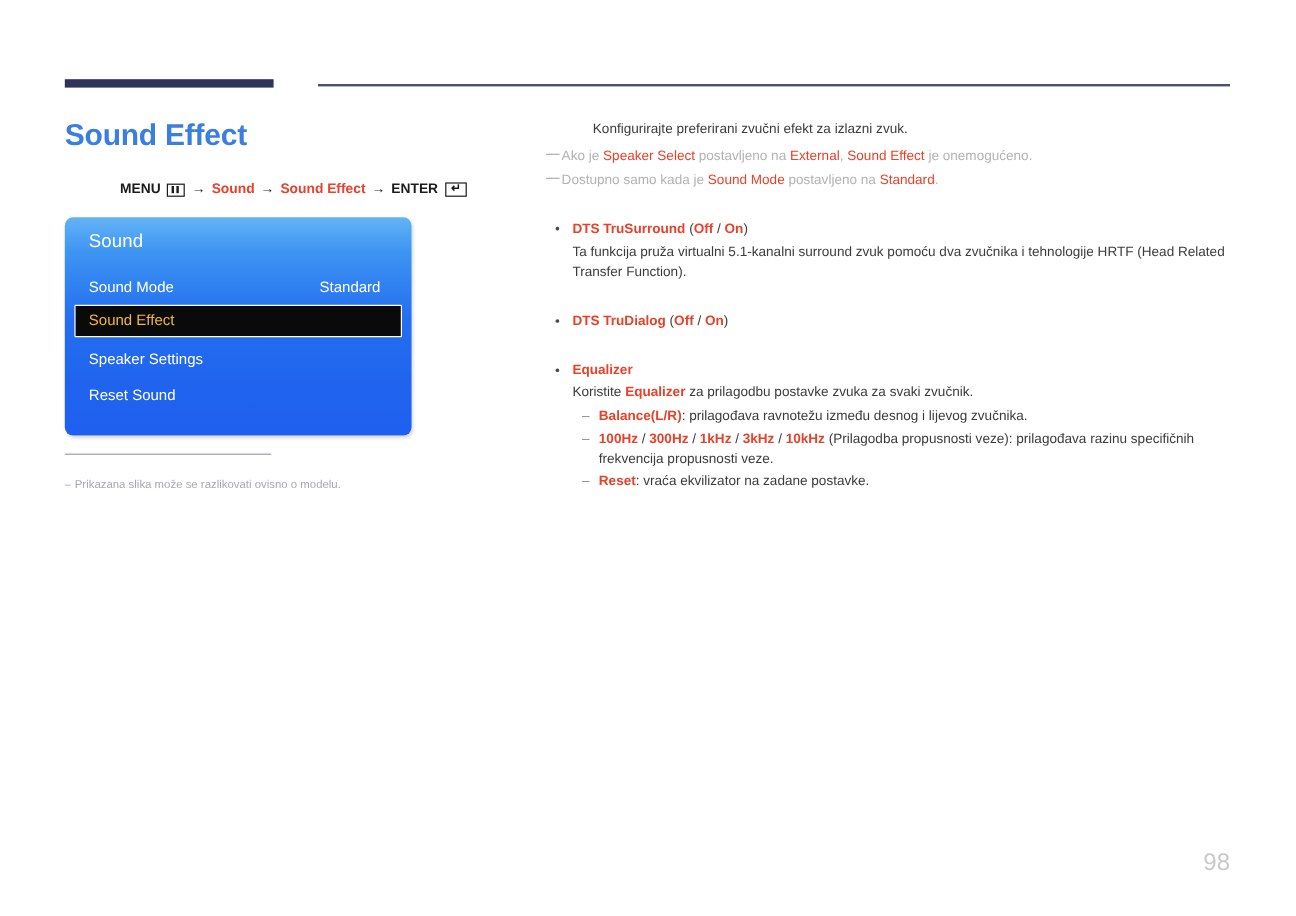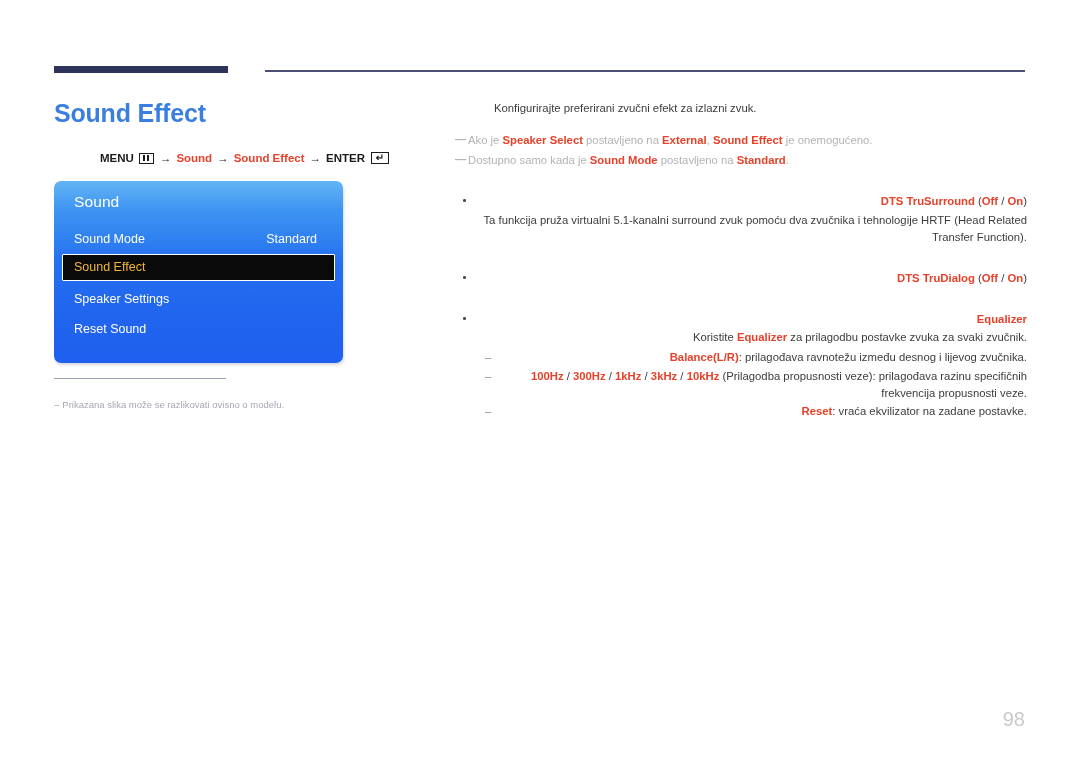--- a/index.html
+++ b/index.html
@@ -184,40 +184,40 @@
     position: absolute;
     left: 455px;
     top: 100px;
     width: 572px;
     font-size: 11.3px;
     color: #3c3c3c;
     line-height: 1.52;
   }
   .intro {
     color: #3c3c3c;
-    margin-bottom: 15px;
+    margin-bottom: 5px;
     padding-left: 39px;
   }
 
   .note-line {
     position: relative;
     padding-left: 13px;
     color: #b3b3b3;
     margin-bottom: 3px;
   }
   .note-line .note-dash {
     position: absolute;
     left: 0;
     top: -1px;
     color: #b3b3b3;
     font-weight: bold;
   }
-  .note-line .hl { color: #e8412a; font-weight: bold; }
-
-  .bullet-block { margin-top: 24px; text-align: right; }
+  .note-line .hl { color: #e8412a; font-weight: normal; }
+
+  .bullet-block { margin-top: 24px; }
   .bullet-head {
     position: relative;
     padding-left: 22px;
     color: #e8412a;
     font-weight: bold;
     margin-bottom: 1px;
   }
   .bullet-head .dot {
     position: absolute;
     left: 8px;

